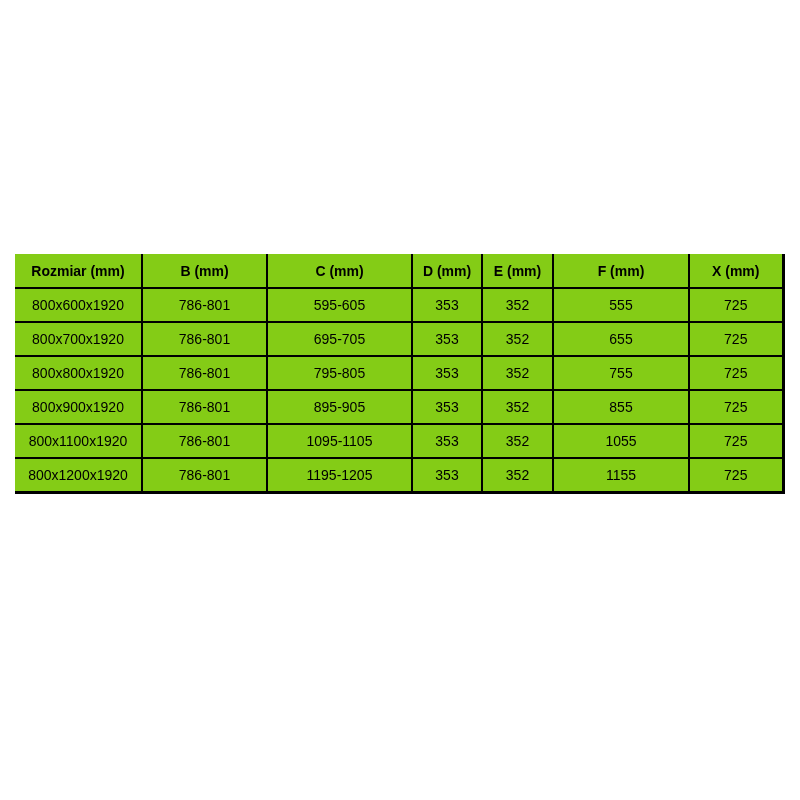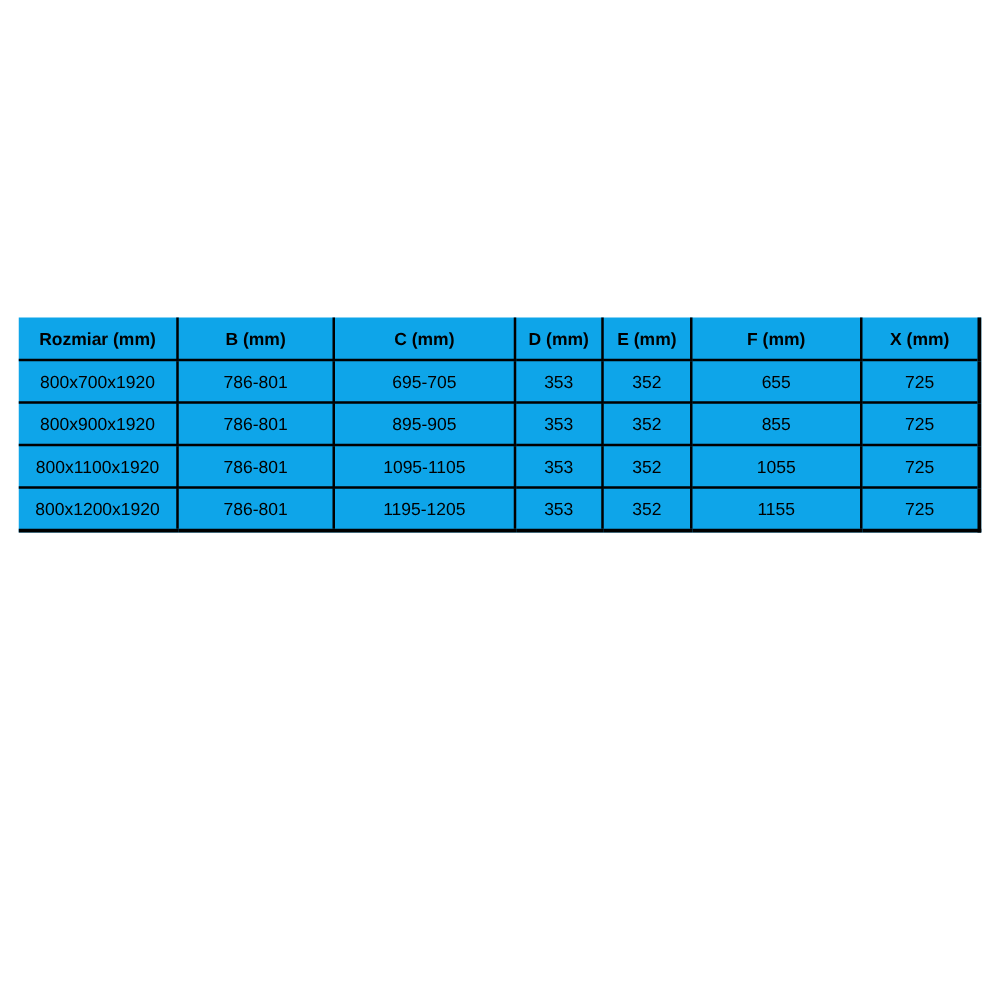--- a/index.html
+++ b/index.html
@@ -14,21 +14,21 @@
     font-family: "Liberation Sans", sans-serif;
   }
   .spec-table {
     position: absolute;
     left: 15px;
     top: 254px;
     border-collapse: collapse;
     table-layout: fixed;
     font-size: 14px;
     color: #000000;
-    background: #0ea5e9;
+    background: #84cc16;
   }
   .spec-table th,
   .spec-table td {
     border: 2px solid #000000;
     text-align: center;
     vertical-align: middle;
     height: 32px;
     padding: 0 2px;
     overflow: hidden;
     white-space: nowrap;
@@ -67,26 +67,44 @@
         <th>B (mm)</th>
         <th>C (mm)</th>
         <th>D (mm)</th>
         <th>E (mm)</th>
         <th>F (mm)</th>
         <th>X (mm)</th>
       </tr>
   </thead>
   <tbody>
       <tr>
+        <td>800x600x1920</td>
+        <td>786-801</td>
+        <td>595-605</td>
+        <td>353</td>
+        <td>352</td>
+        <td>555</td>
+        <td>725</td>
+      </tr>
+      <tr>
         <td>800x700x1920</td>
         <td>786-801</td>
         <td>695-705</td>
         <td>353</td>
         <td>352</td>
         <td>655</td>
+        <td>725</td>
+      </tr>
+      <tr>
+        <td>800x800x1920</td>
+        <td>786-801</td>
+        <td>795-805</td>
+        <td>353</td>
+        <td>352</td>
+        <td>755</td>
         <td>725</td>
       </tr>
       <tr>
         <td>800x900x1920</td>
         <td>786-801</td>
         <td>895-905</td>
         <td>353</td>
         <td>352</td>
         <td>855</td>
         <td>725</td>

